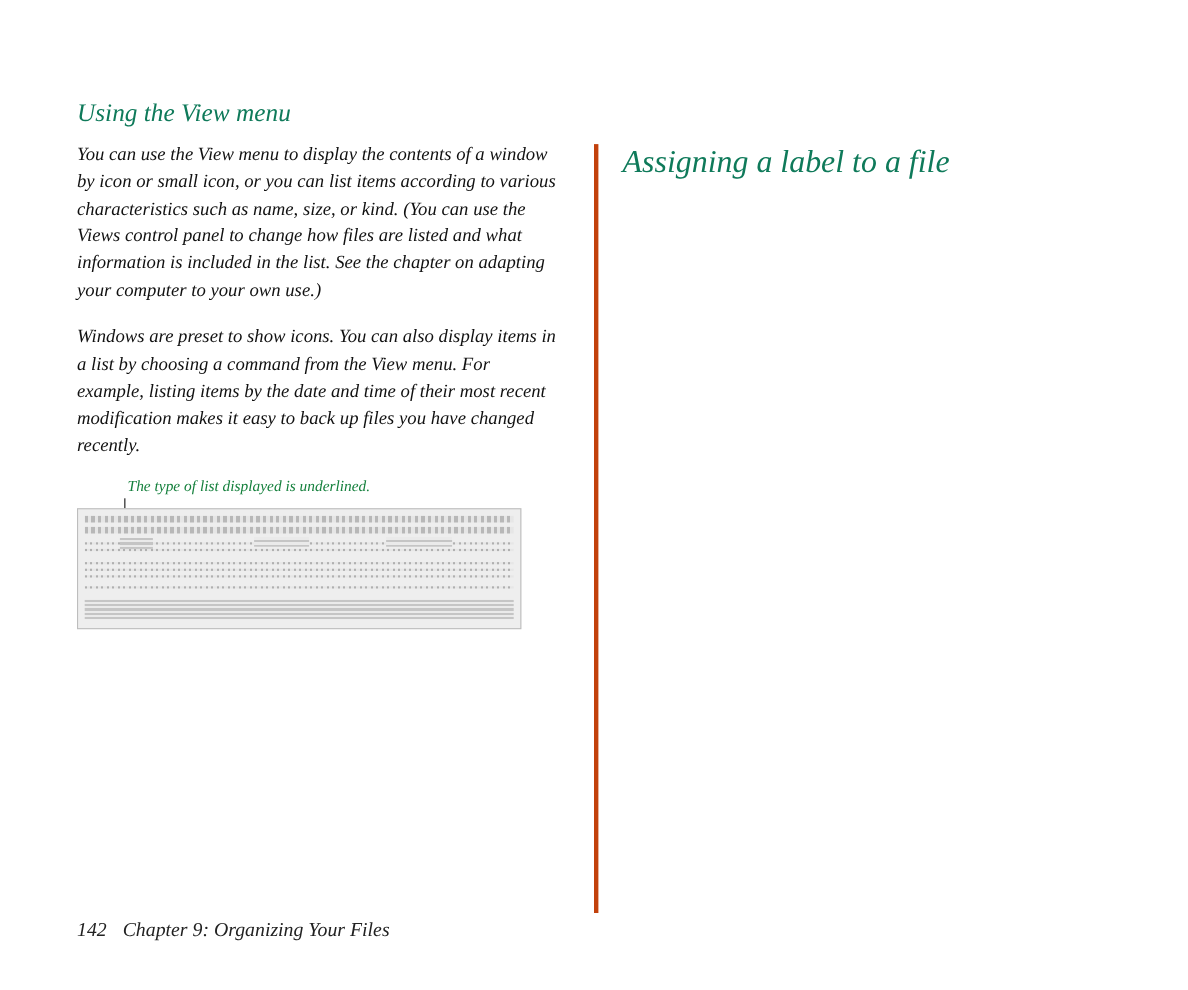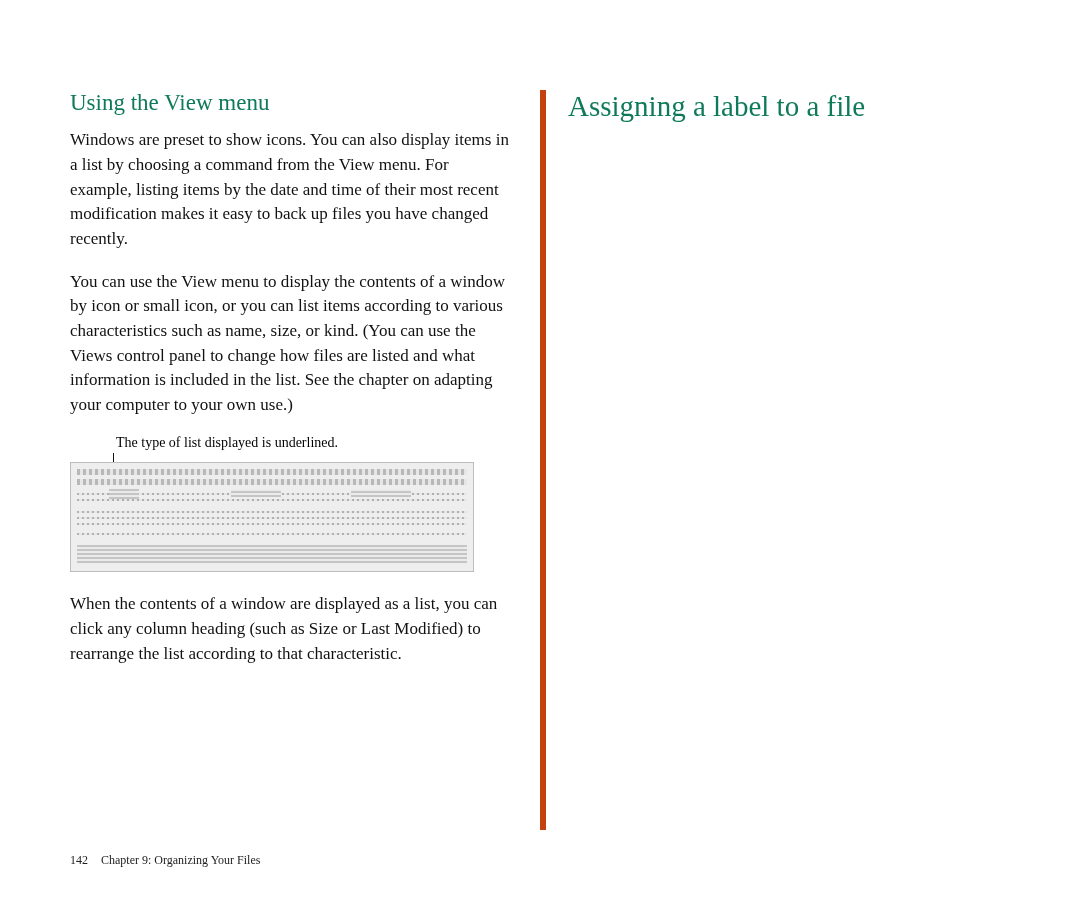--- a/index.html
+++ b/index.html
@@ -10,38 +10,40 @@
     background: #ffffff;
     font-family: "Palatino Linotype", "Book Antiqua", Palatino, Georgia, serif;
     color: #1a1a1a;
   }
   .page {
     position: relative;
     width: 1080px;
     height: 900px;
     box-sizing: border-box;
     padding: 90px 60px 24px 70px;
+    font-style: italic;
   }
   .columns {
     display: flex;
     flex-direction: row;
     gap: 0;
     height: 740px;
   }
   .col {
     flex: 0 0 460px;
     box-sizing: border-box;
   }
   .col-left {
     padding-right: 20px;
   }
   .col-right {
     padding-left: 22px;
-    border-left: 6px solid #c2410c;
+    border-left: 4px solid #c2410c;
     margin-left: 10px;
+    margin-top: 41px;
   }
   .h2-green {
     font-size: 23px;
     color: #0f7a5a;
     font-weight: 400;
     margin: 0 0 12px 0;
     line-height: 1.15;
   }
   .h1-green {
     font-size: 29px;
@@ -55,21 +57,21 @@
     line-height: 1.45;
     margin: 0 0 18px 0;
     color: #111;
   }
   .caption-wrap {
     position: relative;
     margin: 18px 0 10px 0;
   }
   .caption {
     font-size: 14px;
-    color: #000000;
+    color: #15803d;
     margin-left: 46px;
     line-height: 1.2;
   }
   .leader {
     position: absolute;
     left: 43px;
     top: 18px;
     width: 1px;
     height: 42px;
     background: #111;
@@ -99,40 +101,40 @@
     height: 2px;
     background: repeating-linear-gradient(90deg,#b0b0b0 0 2px,#e6e6e6 2px 5px);
   }
   .fig-patch {
     position: absolute;
     background: repeating-linear-gradient(0deg,#c5c5c5 0 2px,#eaeaea 2px 4px);
   }
   .footer {
     position: absolute;
     left: 70px;
-    bottom: 32px;
-    font-size: 12px;
+    bottom: 44px;
+    font-size: 18px;
     color: #222;
   }
   .footer .pg {
     margin-right: 10px;
   }
 </style>
 </head>
 <body>
 
 <div class="page">
   <div class="columns">
 
     <div class="col col-left">
       <div class="h2-green">Using the View menu</div>
 
+      <p class="body">You can use the View menu to display the contents of a window by icon or small icon, or you can list items according to various characteristics such as name, size, or kind. (You can use the Views control panel to change how files are listed and what information is included in the list. See the chapter on adapting your computer to your own use.)</p>
+
       <p class="body">Windows are preset to show icons. You can also display items in a list by choosing a command from the View menu. For example, listing items by the date and time of their most recent modification makes it easy to back up files you have changed recently.</p>
-
-      <p class="body">You can use the View menu to display the contents of a window by icon or small icon, or you can list items according to various characteristics such as name, size, or kind. (You can use the Views control panel to change how files are listed and what information is included in the list. See the chapter on adapting your computer to your own use.)</p>
 
       <div class="caption-wrap">
         <div class="caption">The type of list displayed is underlined.</div>
         <div class="leader"></div>
       </div>
 
       <div class="figure">
         <div class="fig-bar" style="top:6px;"></div>
         <div class="fig-bar" style="top:16px;"></div>
         <div class="fig-row" style="top:30px;"></div>
@@ -140,21 +142,20 @@
         <div class="fig-row" style="top:48px;"></div>
         <div class="fig-row" style="top:54px;"></div>
         <div class="fig-row" style="top:60px;"></div>
         <div class="fig-row" style="top:70px;"></div>
         <div class="fig-patch" style="left:6px; right:6px; top:82px; height:18px;"></div>
         <div class="fig-patch" style="left:38px; top:26px; width:30px; height:10px;"></div>
         <div class="fig-patch" style="left:160px; top:26px; width:50px; height:8px;"></div>
         <div class="fig-patch" style="left:280px; top:26px; width:60px; height:8px;"></div>
       </div>
 
-      <p class="body">When the contents of a window are displayed as a list, you can click any column heading (such as Size or Last Modified) to rearrange the list according to that characteristic.</p>
     </div>
 
     <div class="col col-right">
       <div class="h1-green">Assigning a label to a file</div>
 
 
     </div>
 
   </div>
 

